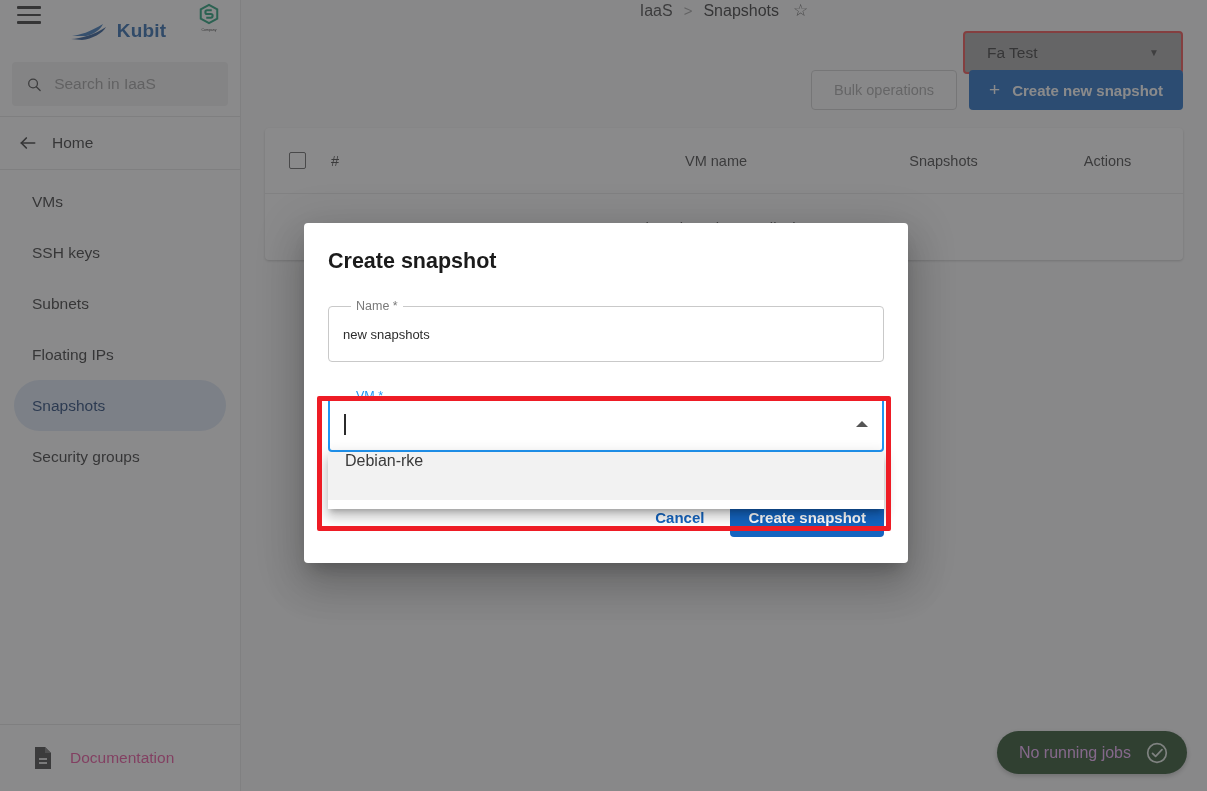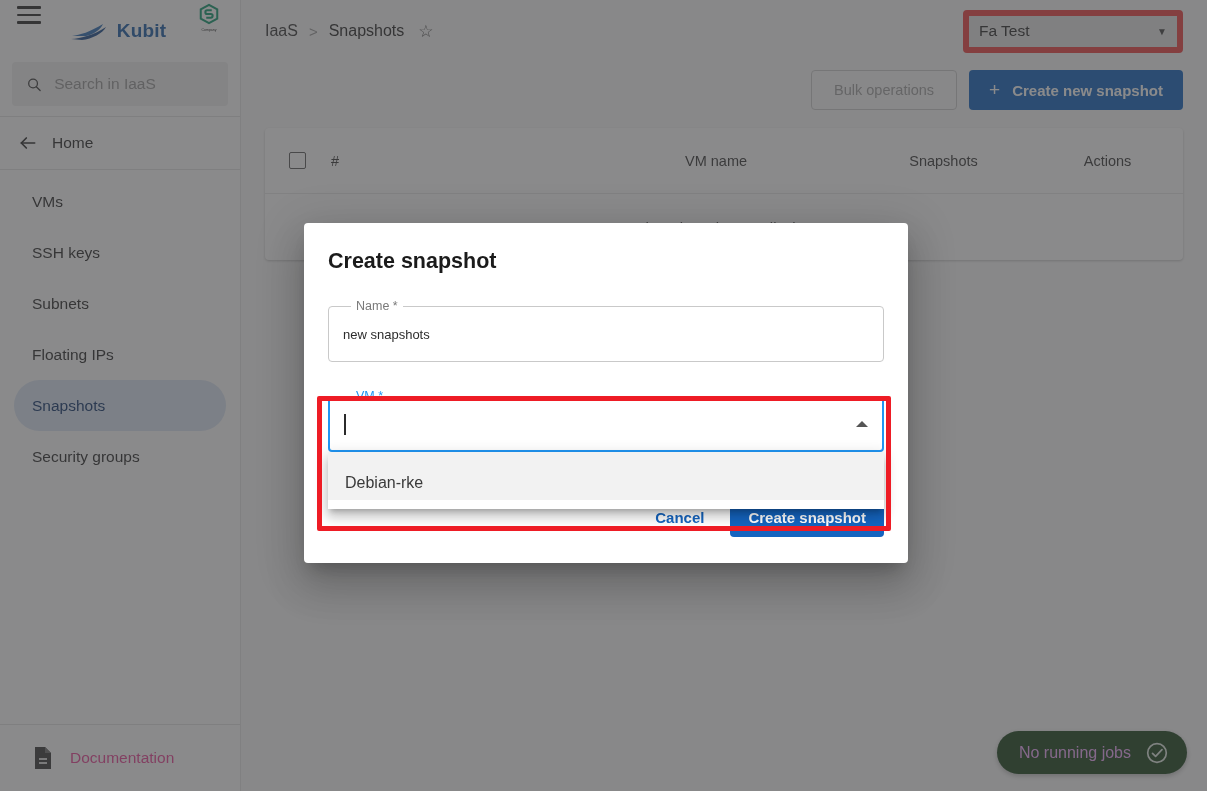--- a/index.html
+++ b/index.html
@@ -55,30 +55,30 @@
 
   .sb-spacer { flex: 1; }
   .sb-bottom { border-top: 1px solid #e4e4e4; padding: 0 14px; }
   .sb-doc {
     height: 66px; display: flex; align-items: center; gap: 16px; padding: 0 18px;
     font-size: 15.5px; color: #ec4899; cursor: pointer;
   }
 
   
   .main { flex: 1; display: flex; flex-direction: column; position: relative; background: #fafafa; }
-  .topbar { height: 62px; display: flex; align-items: center; padding: 0 24px; gap: 10px; }
+  .topbar { height: 62px; display: flex; align-items: center; padding: 0 24px; gap: 10px; flex-direction: column; }
   .crumbs { display: flex; align-items: center; gap: 11px; font-size: 16px; color: #3b3b3b; }
   .crumb { cursor: pointer; }
   .crumb-sep { color: #9b9b9b; font-size: 15px; }
   .crumb-current { color: #2b2b2b; }
   .star { font-size: 17px; color: #5a5a5a; cursor: pointer; margin-left: 3px; }
   .topbar-right { margin-left: auto; }
   .proj-select {
-    width: 220px; height: 43px; border: 6px solid #ef4444; border-radius: 4px;
-    background: #e5e5e5; display: flex; align-items: center; padding: 0 10px;
+    width: 220px; height: 43px; border: 2px solid #ef4444; border-radius: 4px;
+    background: #a3a3a3; display: flex; align-items: center; padding: 0 22px;
     font-size: 15.5px; color: #2d2d2d; cursor: pointer;
   }
   .proj-select .caret { margin-left: auto; font-size: 10px; color: #444; }
 
   .actionbar { display: flex; justify-content: flex-end; align-items: center; gap: 12px;
     padding: 8px 24px 0 24px; }
   .btn-outline {
     height: 40px; padding: 0 22px; border: 1px solid #cdcdcd; border-radius: 4px;
     background: transparent; color: #a3a3a3; font-size: 14.5px; font-family: inherit;
     cursor: not-allowed; display: flex; align-items: center;
@@ -152,21 +152,21 @@
   }
 
   
   .dd-panel {
     position: absolute; left: 0; right: 0; top: 56px; background: #fff;
     box-shadow: 0 5px 5px -3px rgba(0,0,0,.2), 0 8px 10px 1px rgba(0,0,0,.14),
                 0 3px 14px 2px rgba(0,0,0,.12);
     padding-bottom: 9px; z-index: 6;
   }
   .dd-opt {
-    height: 48px; display: flex; align-items: flex-end; padding: 8px 17px;
+    height: 48px; display: flex; align-items: flex-start; padding: 0 17px;
     font-size: 16px; color: #3a3a3a; background: #f2f2f2; cursor: pointer;
   }
 
   .dlg-actions {
     position: absolute; left: 0; right: 0; bottom: 0; height: 76px;
     display: flex; align-items: center; justify-content: flex-end; gap: 14px;
     padding: 0 24px 16px 24px;
   }
   .btn-text {
     background: transparent; border: none; color: #1565c0; font-size: 15px;

